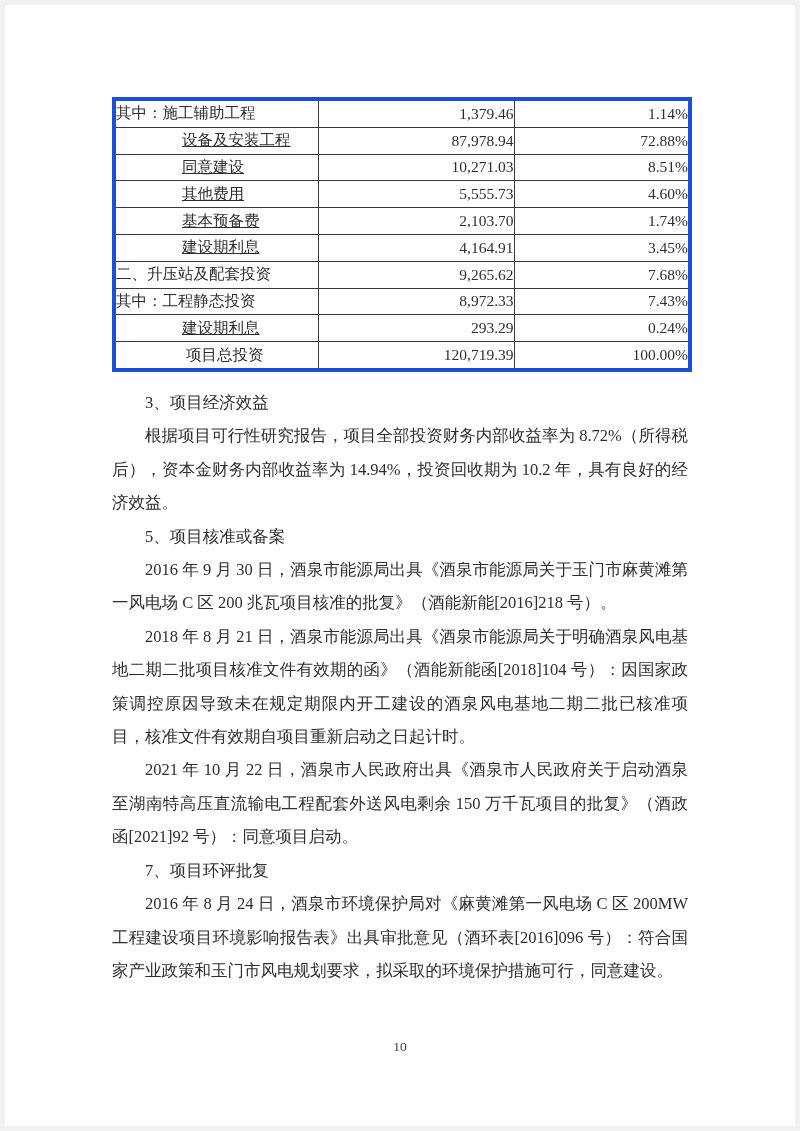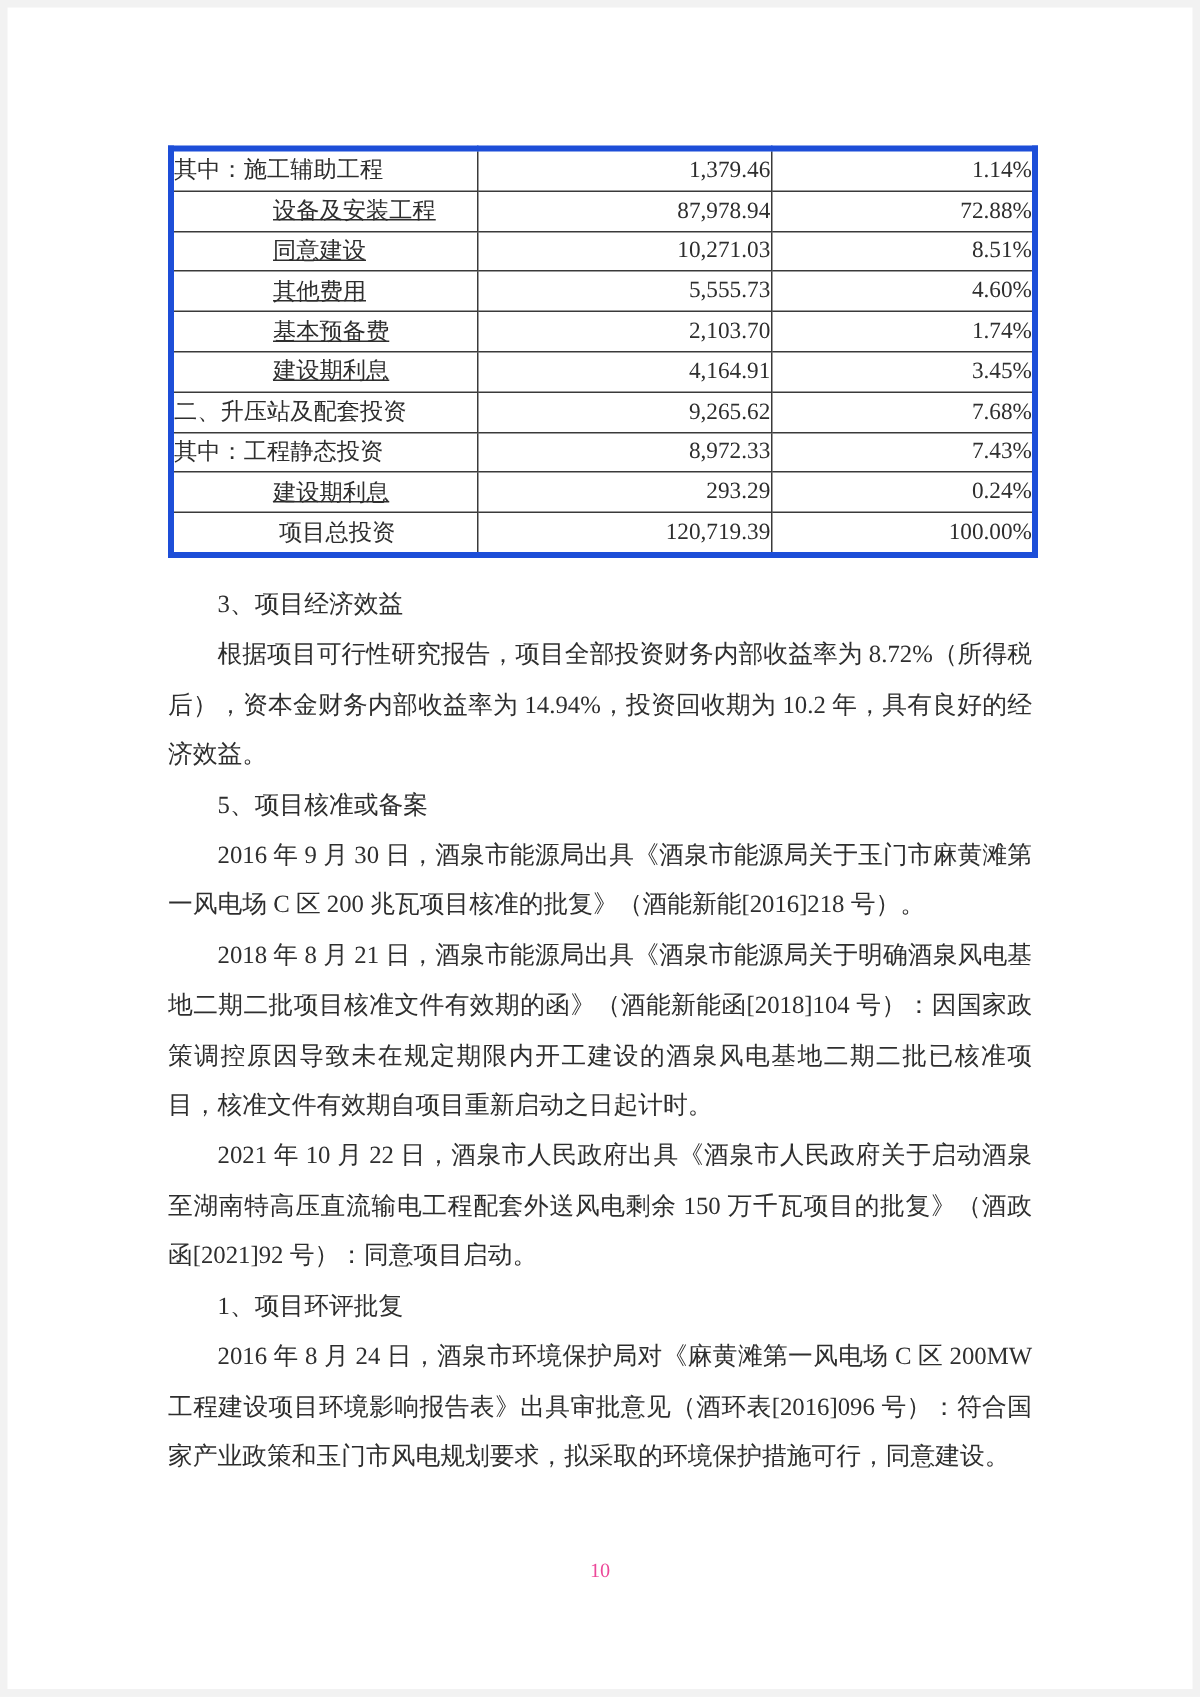--- a/index.html
+++ b/index.html
@@ -47,21 +47,21 @@
   }
   .content p{
     margin:0;
     text-indent:2em;
   }
   
   .page-number{
     position:absolute;left:0;top:1039px;width:100%;
     text-align:center;
     font-size:13.5px;
-    color:#ec4899;
+    color:#404040;
     font-family:Liberation Serif, serif;
   }
 </style>
 </head>
 <body>
 
 <div class="page">
 
   <div class="table-wrap">
     <table class="inv">
@@ -125,19 +125,19 @@
     </table>
   </div>
 
   <div class="content" id="content">
       <p>3、项目经济效益</p>
       <p>根据项目可行性研究报告，项目全部投资财务内部收益率为 8.72%（所得税后），资本金财务内部收益率为 14.94%，投资回收期为 10.2 年，具有良好的经济效益。</p>
       <p>5、项目核准或备案</p>
       <p>2016 年 9 月 30 日，酒泉市能源局出具《酒泉市能源局关于玉门市麻黄滩第一风电场 C 区 200 兆瓦项目核准的批复》（酒能新能[2016]218 号）。</p>
       <p>2018 年 8 月 21 日，酒泉市能源局出具《酒泉市能源局关于明确酒泉风电基地二期二批项目核准文件有效期的函》（酒能新能函[2018]104 号）：因国家政策调控原因导致未在规定期限内开工建设的酒泉风电基地二期二批已核准项目，核准文件有效期自项目重新启动之日起计时。</p>
       <p>2021 年 10 月 22 日，酒泉市人民政府出具《酒泉市人民政府关于启动酒泉至湖南特高压直流输电工程配套外送风电剩余 150 万千瓦项目的批复》（酒政函[2021]92 号）：同意项目启动。</p>
-      <p>1、项目环评批复</p>
+      <p>7、项目环评批复</p>
       <p>2016 年 8 月 24 日，酒泉市环境保护局对《麻黄滩第一风电场 C 区 200MW 工程建设项目环境影响报告表》出具审批意见（酒环表[2016]096 号）：符合国家产业政策和玉门市风电规划要求，拟采取的环境保护措施可行，同意建设。</p>
     </div>
 
   <div class="page-number">10</div>
 
 </div>
 
 </body></html>

